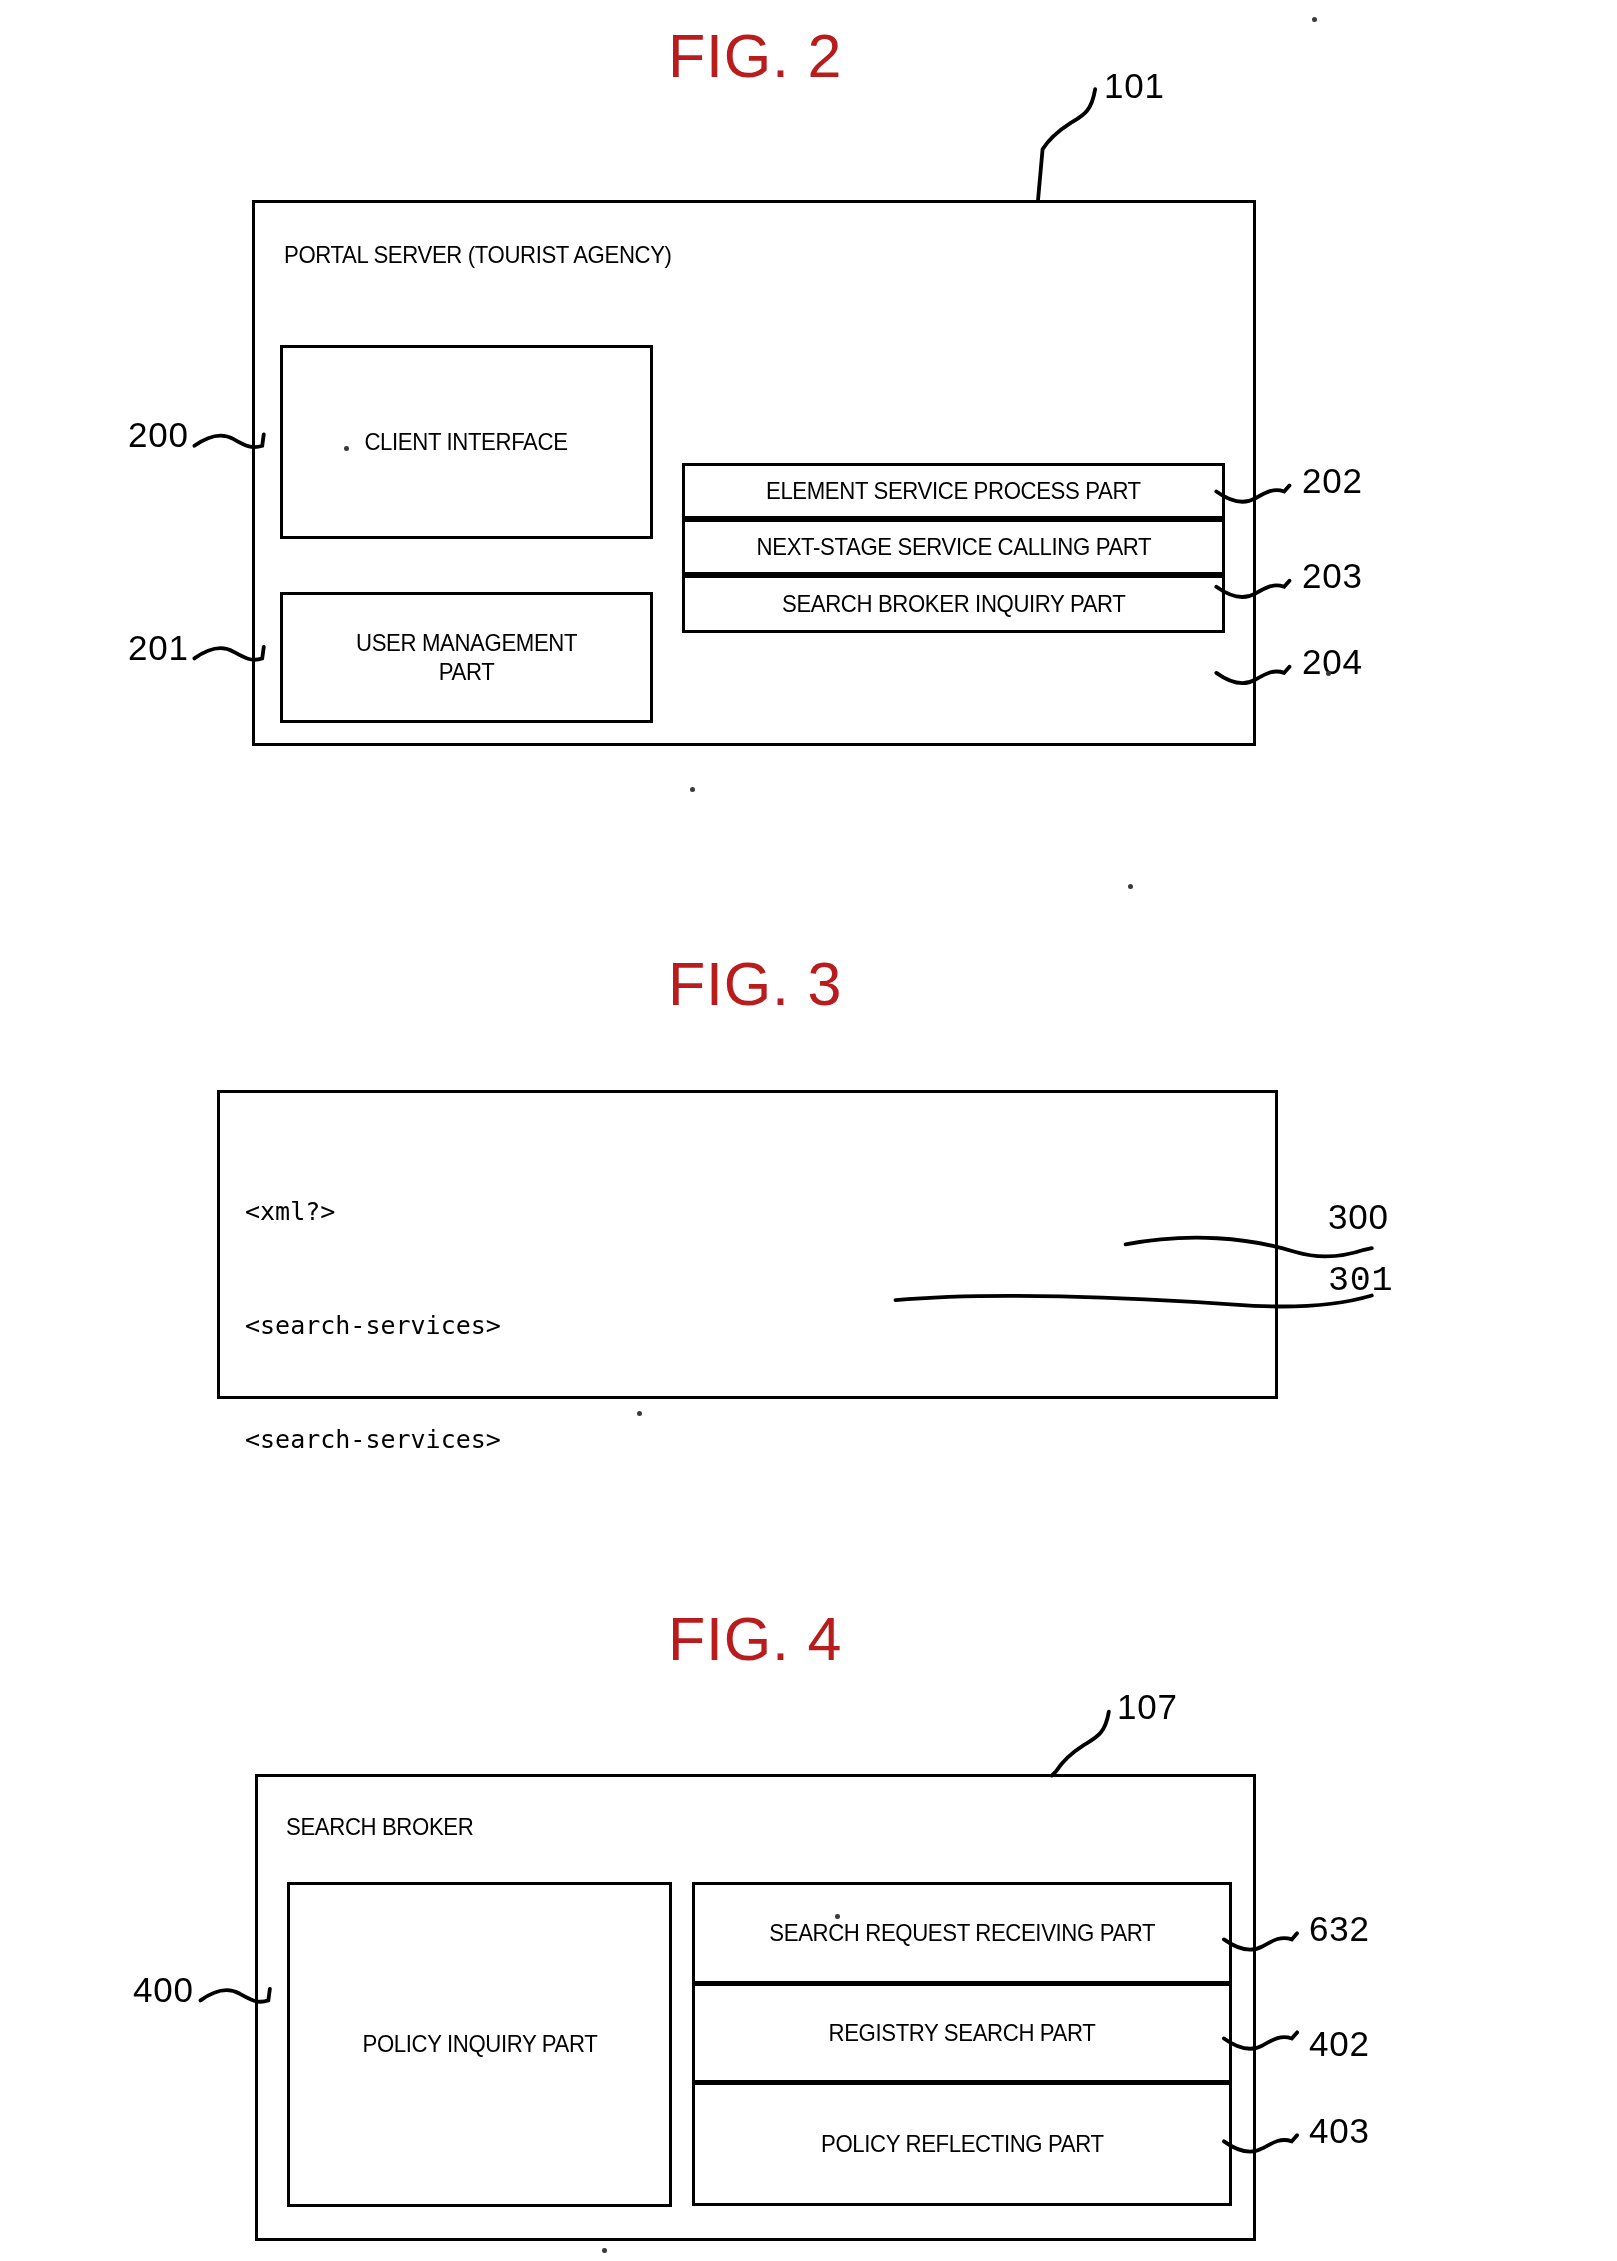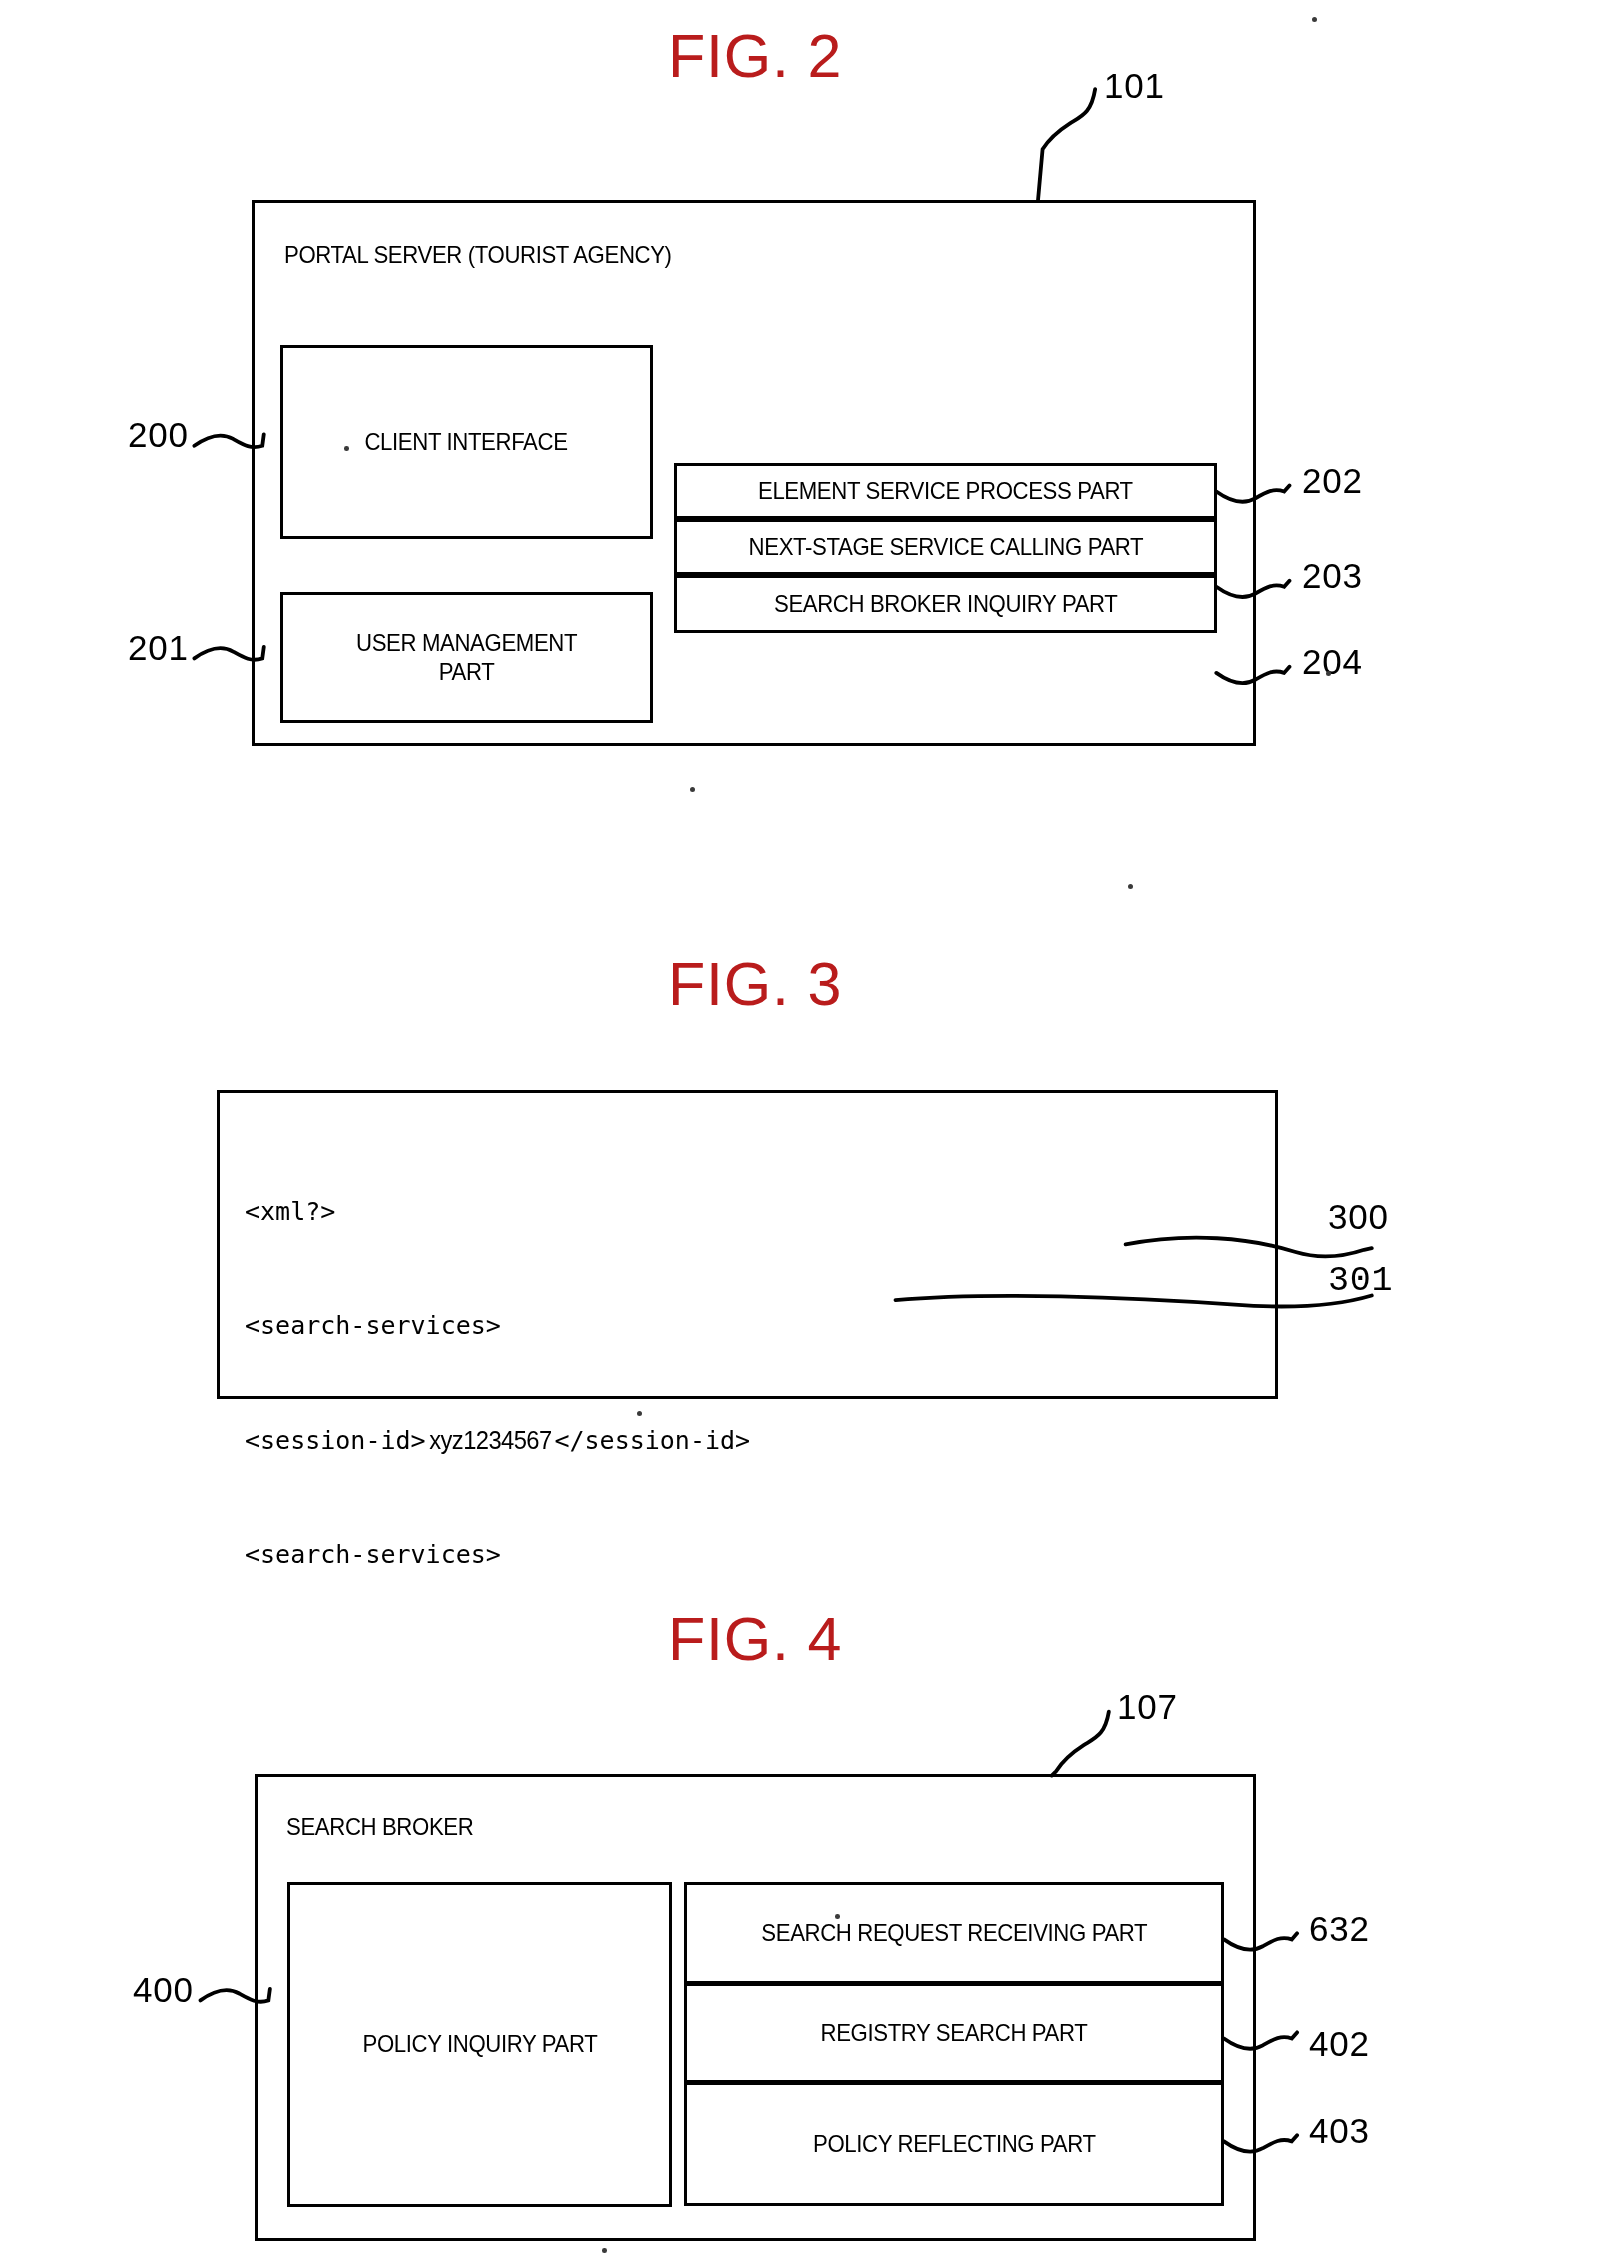--- a/index.html
+++ b/index.html
@@ -51,20 +51,21 @@
   }
   .stack-box {
     position: absolute;
     border: 3px solid #000;
     box-sizing: border-box;
     background: #fff;
     display: flex;
     align-items: center;
     justify-content: center;
     text-align: center;
+    margin-left: 8px;
   }
 
   .box-label {
     font-size: 23.6px;
     line-height: 1.22;
     letter-spacing: -0.4px;
     font-family: "Liberation Sans", sans-serif;
     transform: scaleX(0.94);
     white-space: pre-line;
   }
@@ -189,21 +190,20 @@
 
   <div>
 
     <div class="fig-title" style="left:668px; top:949px;">FIG. 3</div>
 
     <div class="outer-box" style="left:217px; top:1090px; width:1061px; height:309px;"></div>
 
     <div class="code-block" style="left:245px; top:1117px;">
       <div class="code-line">&lt;xml?&gt;</div>
       <div class="code-line">&lt;search-services&gt;</div>
-      <div class="code-line"><span>&lt;session-id&gt;</span><span class="code-prop">xyz1234567</span><span>&lt;/session-id&gt;</span></div>
       <div class="code-line">&lt;search-services&gt;</div>
     </div>
 
     <div class="ref-num" style="left:1328px; top:1197px;">300</div>
 
     <div class="ref-num" style="left:1328px; top:1261px;font-family:Liberation Mono, monospace;">301</div>
 
     <svg class="leaders" width="1618" height="2261" viewBox="0 0 2123 2967">
       <g fill="none" stroke="#000" stroke-width="5" stroke-linecap="round">
 

